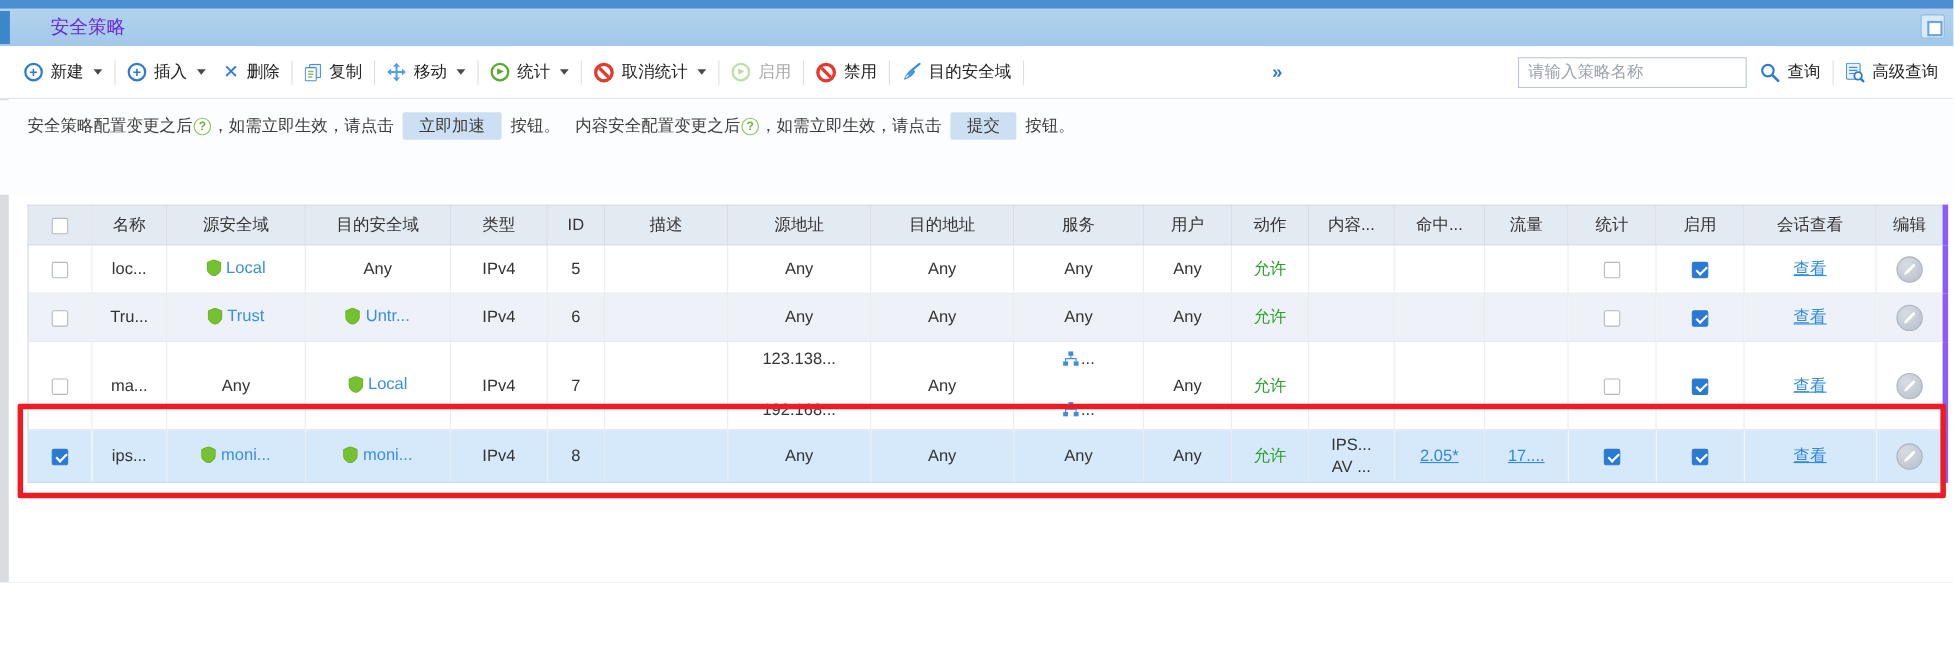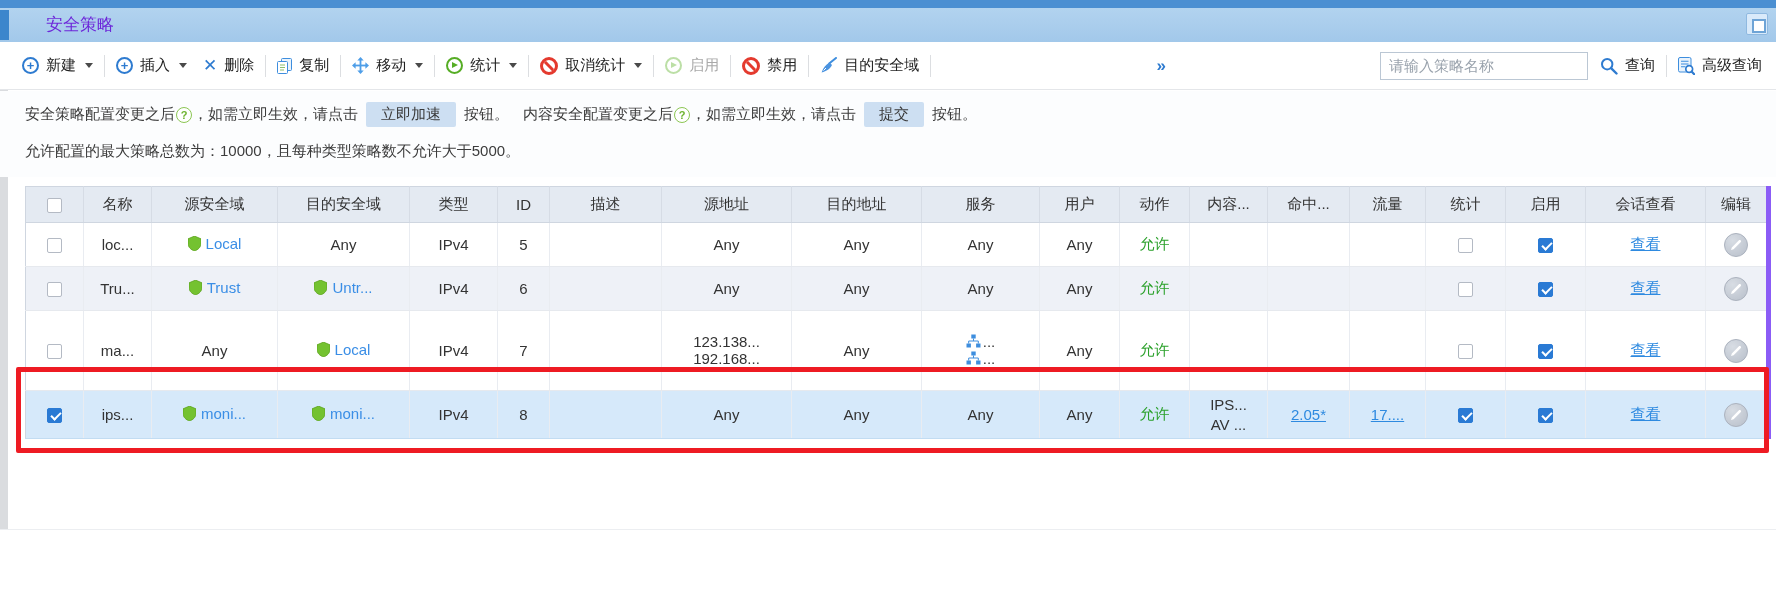--- a/index.html
+++ b/index.html
@@ -59,21 +59,21 @@
 
   .cb { width:15px; height:15px; display:inline-block; border:1px solid #b4bac4; background:#fff; border-radius:2px; position:relative; cursor:pointer; vertical-align:middle; }
   .cb.checked { background:#2a7ad4; border-color:#2a7ad4; }
   .cb.checked::after { content:''; position:absolute; left:3px; top:3px; width:8px; height:4px; border-left:2px solid #fff; border-bottom:2px solid #fff; transform:rotate(-45deg); }
 
   .zone { display:inline-flex; align-items:center; gap:5px; color:#3a8ee6; cursor:pointer; }
   .link { color:#2e8ae0; text-decoration:underline; cursor:pointer; }
   .action-allow { color:#2ba12b; }
   .edit-btn { width:24px; height:24px; border-radius:50%; background:radial-gradient(circle at 35% 30%, #d8dde4, #b8bfca); border:1px solid #acb3bf; display:inline-flex; align-items:center; justify-content:center; cursor:pointer; }
 
-  .two-line { height:100%; display:flex; flex-direction:column; justify-content:center; padding:7px 0 9px 0; }
+  .two-line { height:100%; display:flex; flex-direction:column; justify-content:space-between; padding:7px 0 9px 0; }
   .svc-item { display:inline-flex; align-items:center; justify-content:center; gap:2px; color:#333; }
   .content-lines { line-height:20px; }
 
   
   .annotation-rect { position:absolute; left:16px; top:367px; width:1753px; height:86px; border:5px solid #ee1b23; border-radius:2px; z-index:50; pointer-events:none; }
 
   .bottom-line { position:absolute; left:0; top:529px; width:1776px; height:1px; background:#eceef1; }
   .left-gutter { position:absolute; left:0; top:46px; width:8px; height:484px; background:#dadcdf; }
 </style>
 </head>
@@ -196,21 +196,20 @@
       <span>，如需立即生效，请点击</span>
       <span class="inline-btn">立即加速</span>
       <span>按钮。</span>
       <span style="width:14px;"></span>
       <span>内容安全配置变更之后</span>
       <span class="qmark"></span>
       <span>，如需立即生效，请点击</span>
       <span class="inline-btn">提交</span>
       <span>按钮。</span>
   </div>
-  <div class="notice-line l2">允许配置的最大策略总数为：10000，且每种类型策略数不允许大于5000。</div>
 </div>
 
 <table class="policy-table">
   <colgroup>
     <col style="width:58px">
       <col style="width:68px">
       <col style="width:126px">
       <col style="width:132px">
       <col style="width:88px">
       <col style="width:52px">

